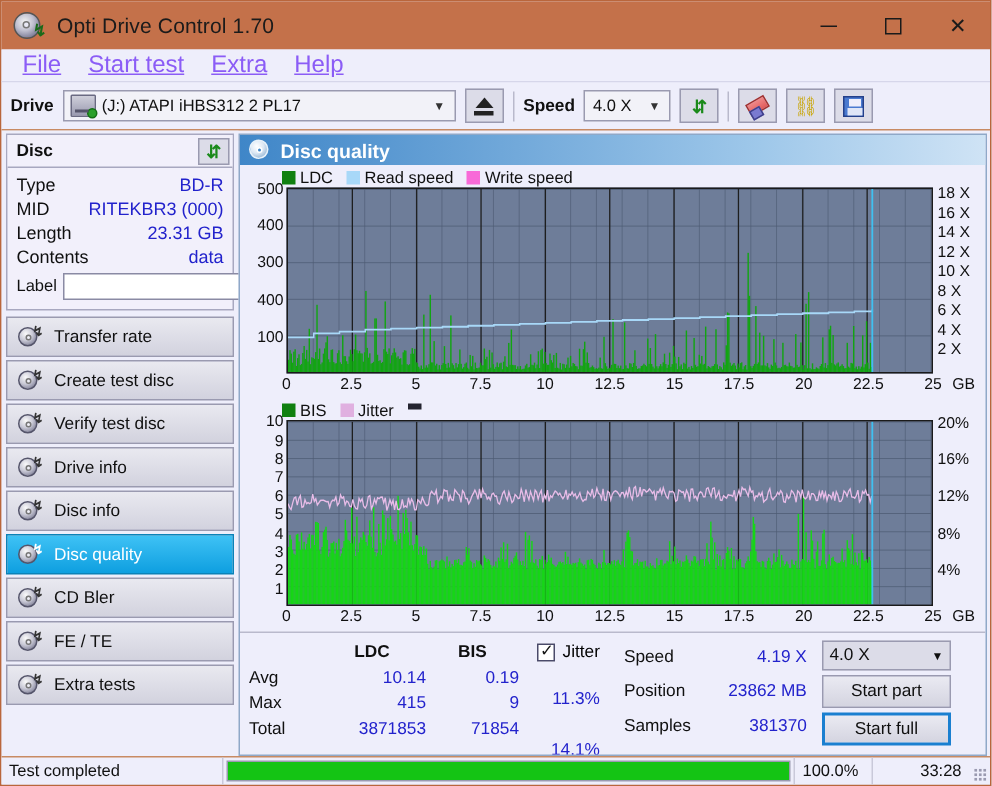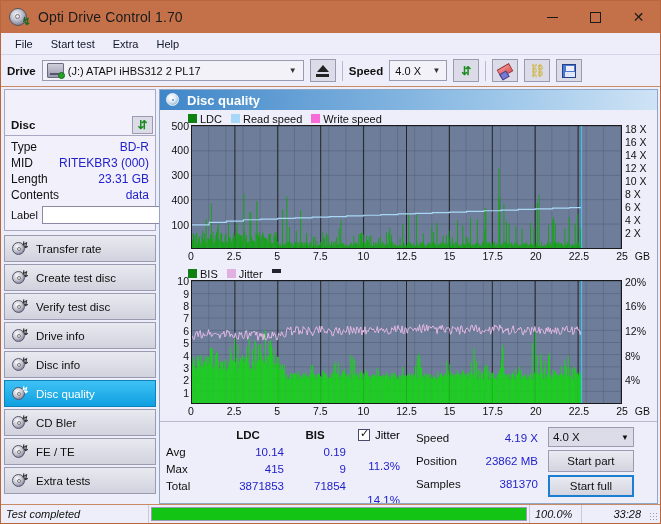--- a/index.html
+++ b/index.html
@@ -47,21 +47,21 @@
     color: #1a1a1a; font-size: 14px;
   }
   .win-btn .min { width: 11px; height: 1px; background: #1a1a1a; display: block; }
   .win-btn .max { width: 11px; height: 11px; border: 1px solid #1a1a1a; display: block; }
   
   .menubar {
     height: 22px; flex: 0 0 22px; display: flex; align-items: center;
     background: #eeeefb; padding-left: 6px; gap: 2px;
     border-bottom: 1px solid #d6d6ea;
   }
-  .menu-item { padding: 3px 8px; font-size: 11px; color: #0f172a; }
+  .menu-item { padding: 3px 8px; font-size: 16px; color: #8b5cf6; text-decoration: underline; }
   
   .toolbar {
     height: 32px; flex: 0 0 32px; display: flex; align-items: center;
     background: #eeeefb; padding: 0 6px; gap: 6px;
     border-bottom: 1px solid #c88a63;
   }
   .tb-label { font-weight: bold; font-size: 11.5px; color: #101010; }
   .combo {
     height: 21px; background: #f2f2f8; border: 1px solid #9a9ab0;
     display: flex; align-items: center; padding: 0 2px; font-size: 11px;
@@ -103,21 +103,21 @@
   .save-ico::before{content:'';position:absolute;bottom:0px;left:2px;width:10px;height:5px;background:#dfe6f7;}
   
   .body { flex: 1; display: flex; overflow: hidden; }
   .sidebar {
     width: 158px; flex: 0 0 158px; display: flex; flex-direction: column;
     background: #eeeefb; padding: 2px 3px 0 3px;
   }
   .disc-panel { border: 1px solid #a8a8c0; background: #f2f0fb; }
   .disc-head {
     height: 22px; display: flex; align-items: center; padding: 0 2px 0 6px;
-    border-bottom: 1px solid #a8a8c0; background: #f2f0fb; margin-top: 24px;
+    border-bottom: 1px solid #a8a8c0; background: #f2f0fb;
   }
   .disc-head .lbl { font-weight: bold; font-size: 11.5px; color: #101010; }
   .disc-head .btn {
     margin-left: auto; width: 21px; height: 18px; border: 1px solid #9a9ab0;
     background: #dcdce8; display: flex; align-items: center; justify-content: center;
   }
   .disc-rows { padding: 3px 6px 5px 6px; }
   .drow { display: flex; align-items: center; height: 16px; font-size: 12px; }
   .drow .k { color: #101010; }
   .drow .v { margin-left: auto; color: #2222cc; }
@@ -235,21 +235,21 @@
     background: linear-gradient(#eaeaf2, #d4d4e0);
     display: flex; align-items: center; justify-content: center;
     font-size: 11.5px; color: #101010;
   }
   .big-btn.focus { border: 2px solid #1a7fd0; }
   
   .statusbar {
     height: 19px; flex: 0 0 19px; display: flex; align-items: stretch;
     border-top: 1px solid #c88a63; background: #eeeefb; font-size: 11px;
   }
-  .sb-cell { display: flex; align-items: center; padding: 0 5px; border-right: 1px solid #c9c9da; font-style: italic; }
+  .sb-cell { display: flex; align-items: center; padding: 0 5px; border-right: 1px solid #c9c9da; }
   .sb-msg { width: 148px; color: #101010; }
   .sb-prog { flex: 1; padding: 2px 2px; }
   .prog-outer { width: 100%; height: 100%; background: #ffffff; border: 1px solid #9a9ab0; }
   .prog-inner { height: 100%; background: #14c414; }
   .sb-pct { width: 52px; justify-content: flex-start; color:#101010; }
   .sb-time { width: 64px; justify-content: flex-end; color: #101010; border-right: none; }
   .grip { width: 14px; display:flex; align-items:flex-end; justify-content:flex-end; padding: 0 2px 2px 0;}
   .grip-dots { width: 9px; height: 9px;
     background-image: radial-gradient(#9a9ab0 40%, transparent 41%);
     background-size: 3px 3px; }

